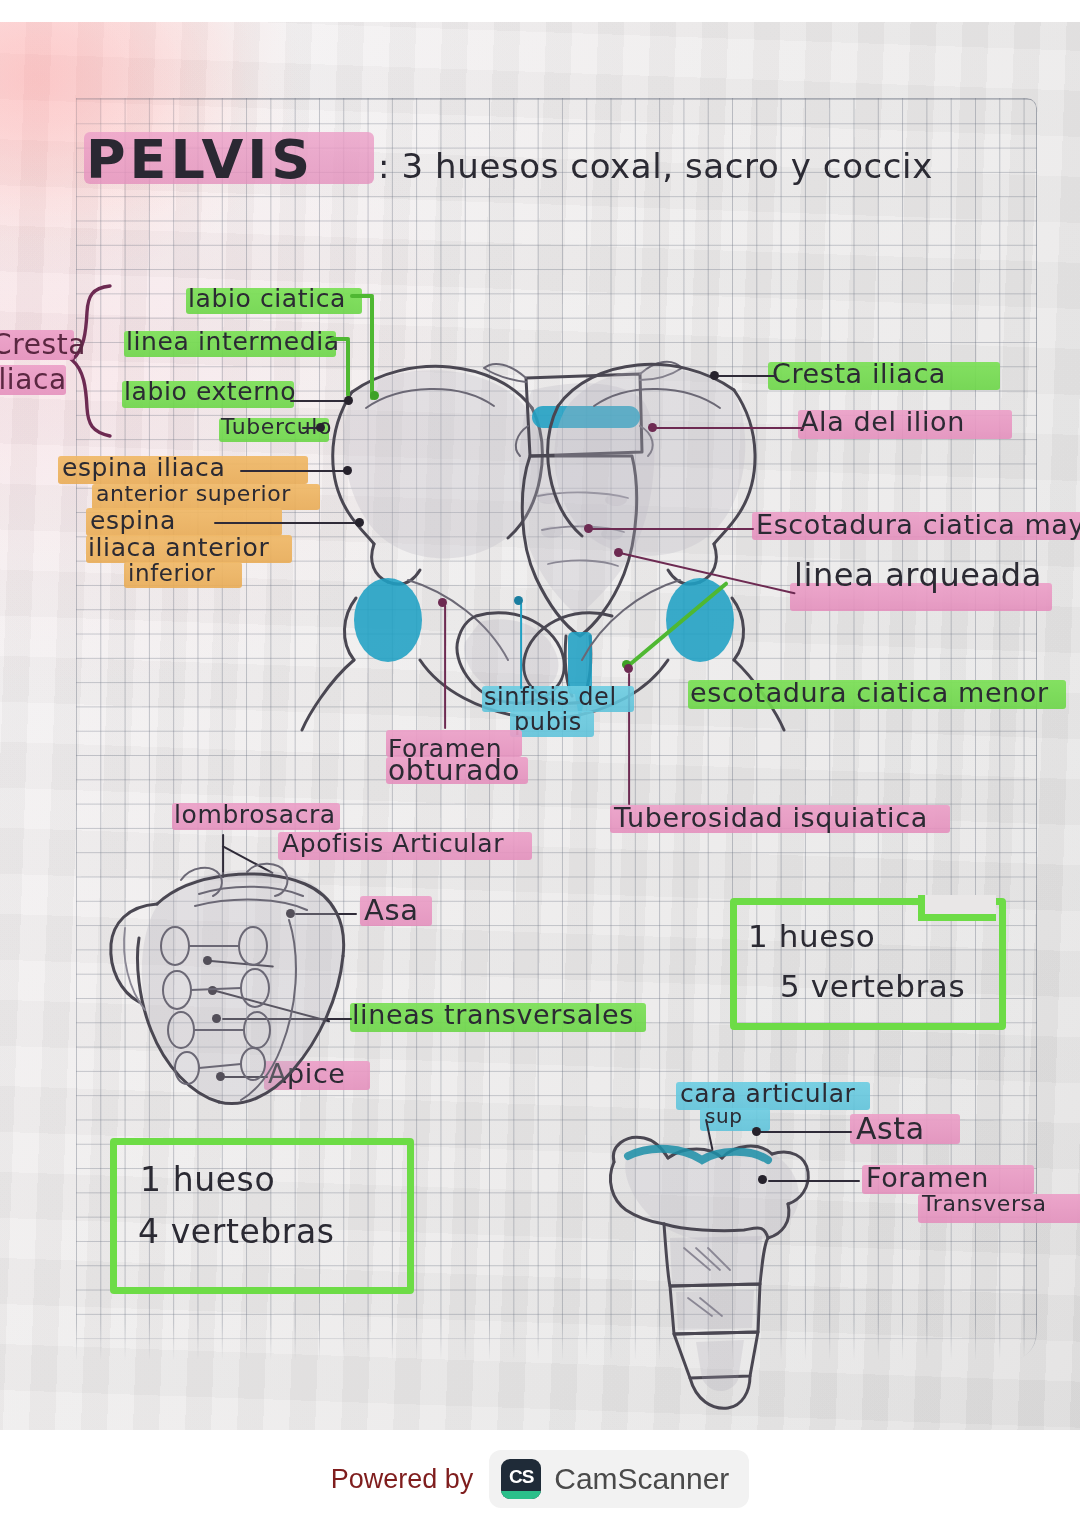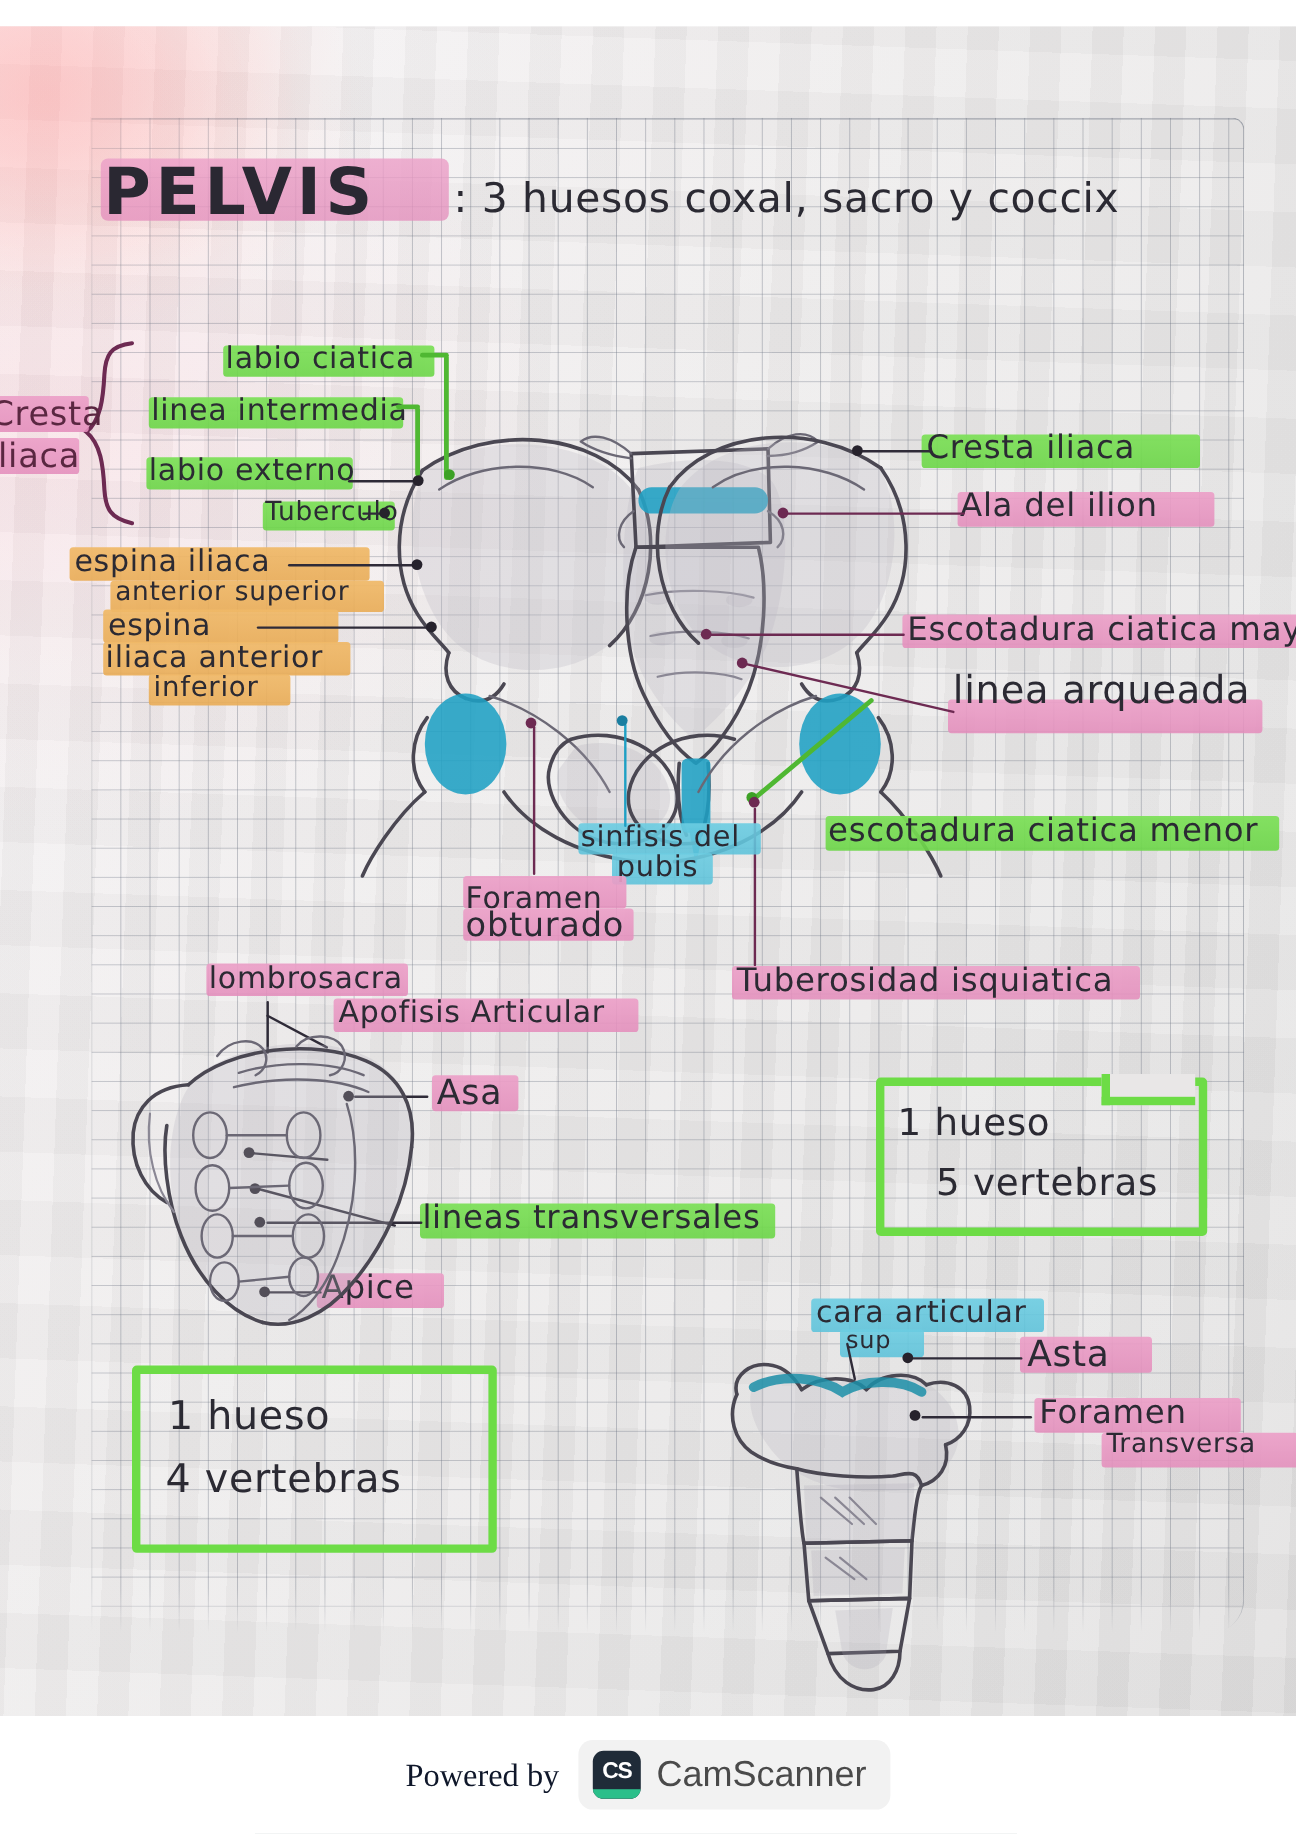--- a/index.html
+++ b/index.html
@@ -75,21 +75,21 @@
   .dot.grn{background:#3da126;}
 
   
   .gbox{position:absolute;border:7px solid #6ddc46;border-radius:4px;}
 
   
   #footer{
     position:absolute;left:0;bottom:0;width:1080px;height:98px;
     background:#fff;display:flex;align-items:center;justify-content:center;gap:16px;
   }
-  #footer .pb{font-size:27px;color:#0f172a;font-family:Liberation Serif, serif;}
+  #footer .pb{font-size:27px;color:#7f1d1d;font-family:Liberation Sans, sans-serif;}
   #csbadge{display:flex;align-items:center;gap:13px;background:#f2f2f2;border-radius:12px;padding:9px 20px 9px 12px;}
   #cslogo{width:40px;height:40px;border-radius:9px;background:#1f2b38;position:relative;overflow:hidden;
           display:flex;align-items:center;justify-content:center;}
   #cslogo .cs{color:#fff;font-weight:bold;font-size:19px;font-family:"Liberation Sans",sans-serif;letter-spacing:-1px;margin-top:-4px;}
   #cslogo .bar{position:absolute;left:0;bottom:0;width:100%;height:8px;background:#2bbf8a;}
   #csname{font-size:30px;color:#4a4a4a;font-family:"Liberation Sans",sans-serif;}
 
   svg.draw{position:absolute;overflow:visible;}
   .bone{fill:none;stroke:#4a4752;stroke-width:3;stroke-linecap:round;stroke-linejoin:round;}
   .bone.thin{stroke-width:2;stroke:#6b6875;}

